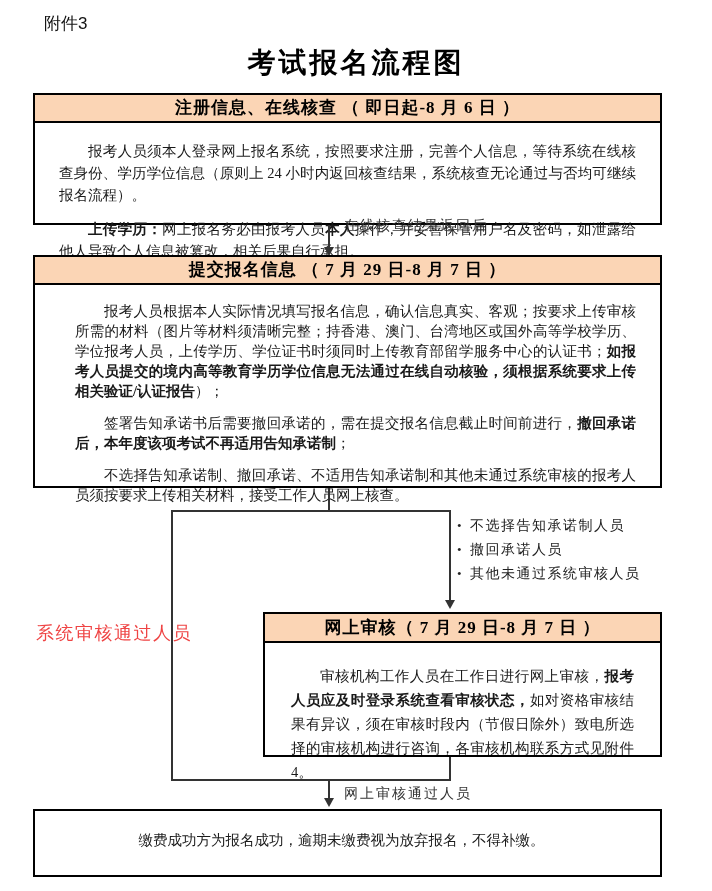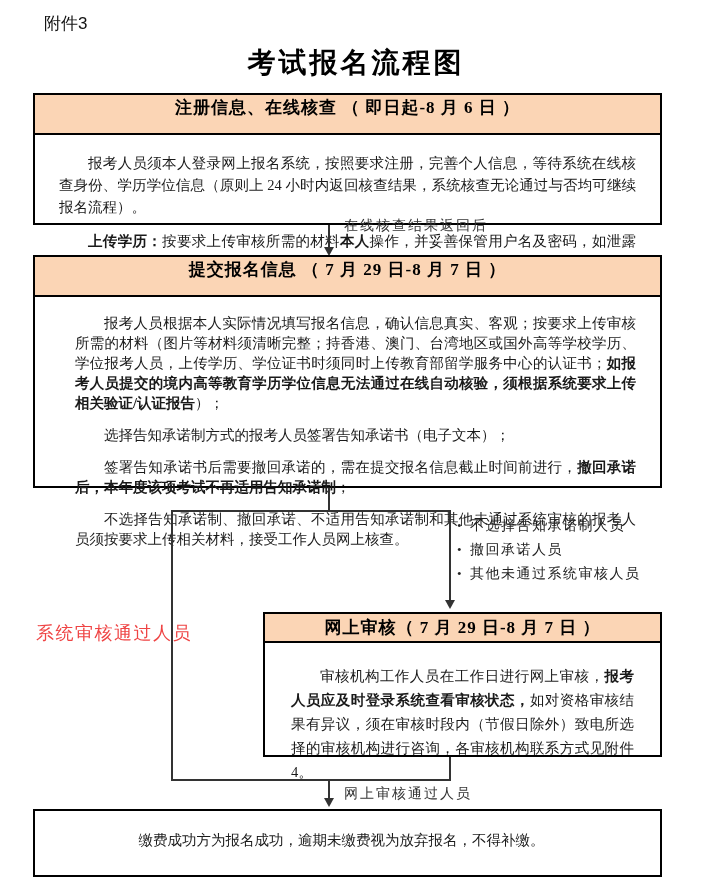--- a/index.html
+++ b/index.html
@@ -32,24 +32,24 @@
     text-align:center;font-weight:bold;font-size:17px;
     letter-spacing:1px;color:#000;
   }
   .fbox .bd{
     box-sizing:border-box;text-align:justify;color:#1a1a1a;
   }
   .fbox .bd p{margin:12px;text-indent:2em;}
   .b{font-weight:bold;}
   
   .box1{left:33px;top:93px;width:629px;height:132px;}
-  .box1 .hd{height:40px;line-height:26px;}
+  .box1 .hd{height:28px;line-height:26px;}
   .box1 .bd{padding:5px 12px 0 12px;font-size:14.5px;line-height:22px;}
   .box2{left:33px;top:255px;width:629px;height:233px;}
-  .box2 .hd{height:40px;line-height:26px;}
+  .box2 .hd{height:28px;line-height:26px;}
   .box2 .bd{padding:4px 12px 0 28px;font-size:14.5px;line-height:20px;}
   .box3{left:263px;top:612px;width:399px;height:145px;}
   .box3 .hd{height:29px;line-height:27px;}
   .box3 .bd{padding:9px 14px 0 14px;font-size:14.5px;line-height:24px;}
   .box4{left:33px;top:809px;width:629px;height:68px;}
   .box4 .hd{height:28px;line-height:26px;}
   .box4 .bd{padding:8px 12px 0 0;font-size:14.5px;text-align:center;}
   .box4 .bd p{text-indent:0;}
   
   .vline,.hline{position:absolute;background:var(--line);}
@@ -80,33 +80,32 @@
 
 <div class="page">
 
   <div class="attachment">附件3</div>
   <div class="title">考试报名流程图</div>
 
   <div class="fbox box1">
     <div class="hd">注册信息、在线核查 （ 即日起-8 月 6 日 ）</div>
     <div class="bd">
       <p><span>报考人员须本人登录网上报名系统，按照要求注册，完善个人信息，等待系统在线核查身份、学历学位信息（原则上 24 小时内返回核查结果，系统核查无论通过与否均可继续报名流程）。</span></p>
-      <p><span class="b">上传学历：</span><span>按要求上传审核所需的材料</span><span class="b">本人</span><span>操作，并妥善保管用户名及密码，如泄露给他人导致个人信息被篡改，相关后果自行承担。</span></p>
+      <p><span class="b">上传学历：</span><span>网上报名务必由报考人员</span><span class="b">本人</span><span>操作，并妥善保管用户名及密码，如泄露给他人导致个人信息被篡改，相关后果自行承担。</span></p>
     </div>
   </div>
 
   <div class="vline" style="left:328px;top:225px;height:24px;"></div>
   <div class="arrowhead" style="left:324px;top:247px;"></div>
   <div class="conn-label" style="left:344px;top:217px;">在线核查结果返回后</div>
 
   <div class="fbox box2">
     <div class="hd">提交报名信息 （ 7 月 29 日-8 月 7 日 ）</div>
     <div class="bd">
       <p><span>报考人员根据本人实际情况填写报名信息，确认信息真实、客观；按要求上传审核所需的材料（图片等材料须清晰完整；持香港、澳门、台湾地区或国外高等学校学历、学位报考人员，上传学历、学位证书时须同时上传教育部留学服务中心的认证书；</span><span class="b">如报考人员提交的境内高等教育学历学位信息无法通过在线自动核验，须根据系统要求上传相关验证/认证报告</span><span>）；</span></p>
-      <p><span>选择告知承诺制方式的报考人员签署告知承诺书（电子文本）；</span></p>
       <p><span>签署告知承诺书后需要撤回承诺的，需在提交报名信息截止时间前进行，</span><span class="b">撤回承诺后，本年度该项考试不再适用告知承诺制</span><span>；</span></p>
       <p><span>不选择告知承诺制、撤回承诺、不适用告知承诺制和其他未通过系统审核的报考人员须按要求上传相关材料，接受工作人员网上核查。</span></p>
     </div>
   </div>
 
   <div class="vline" style="left:328px;top:488px;height:24px;"></div>
   <div class="hline" style="left:171px;top:510px;width:280px;"></div>
   <div class="vline" style="left:171px;top:510px;height:271px;"></div>
   <div class="vline" style="left:449px;top:510px;height:91px;"></div>
   <div class="arrowhead" style="left:445px;top:600px;"></div>

